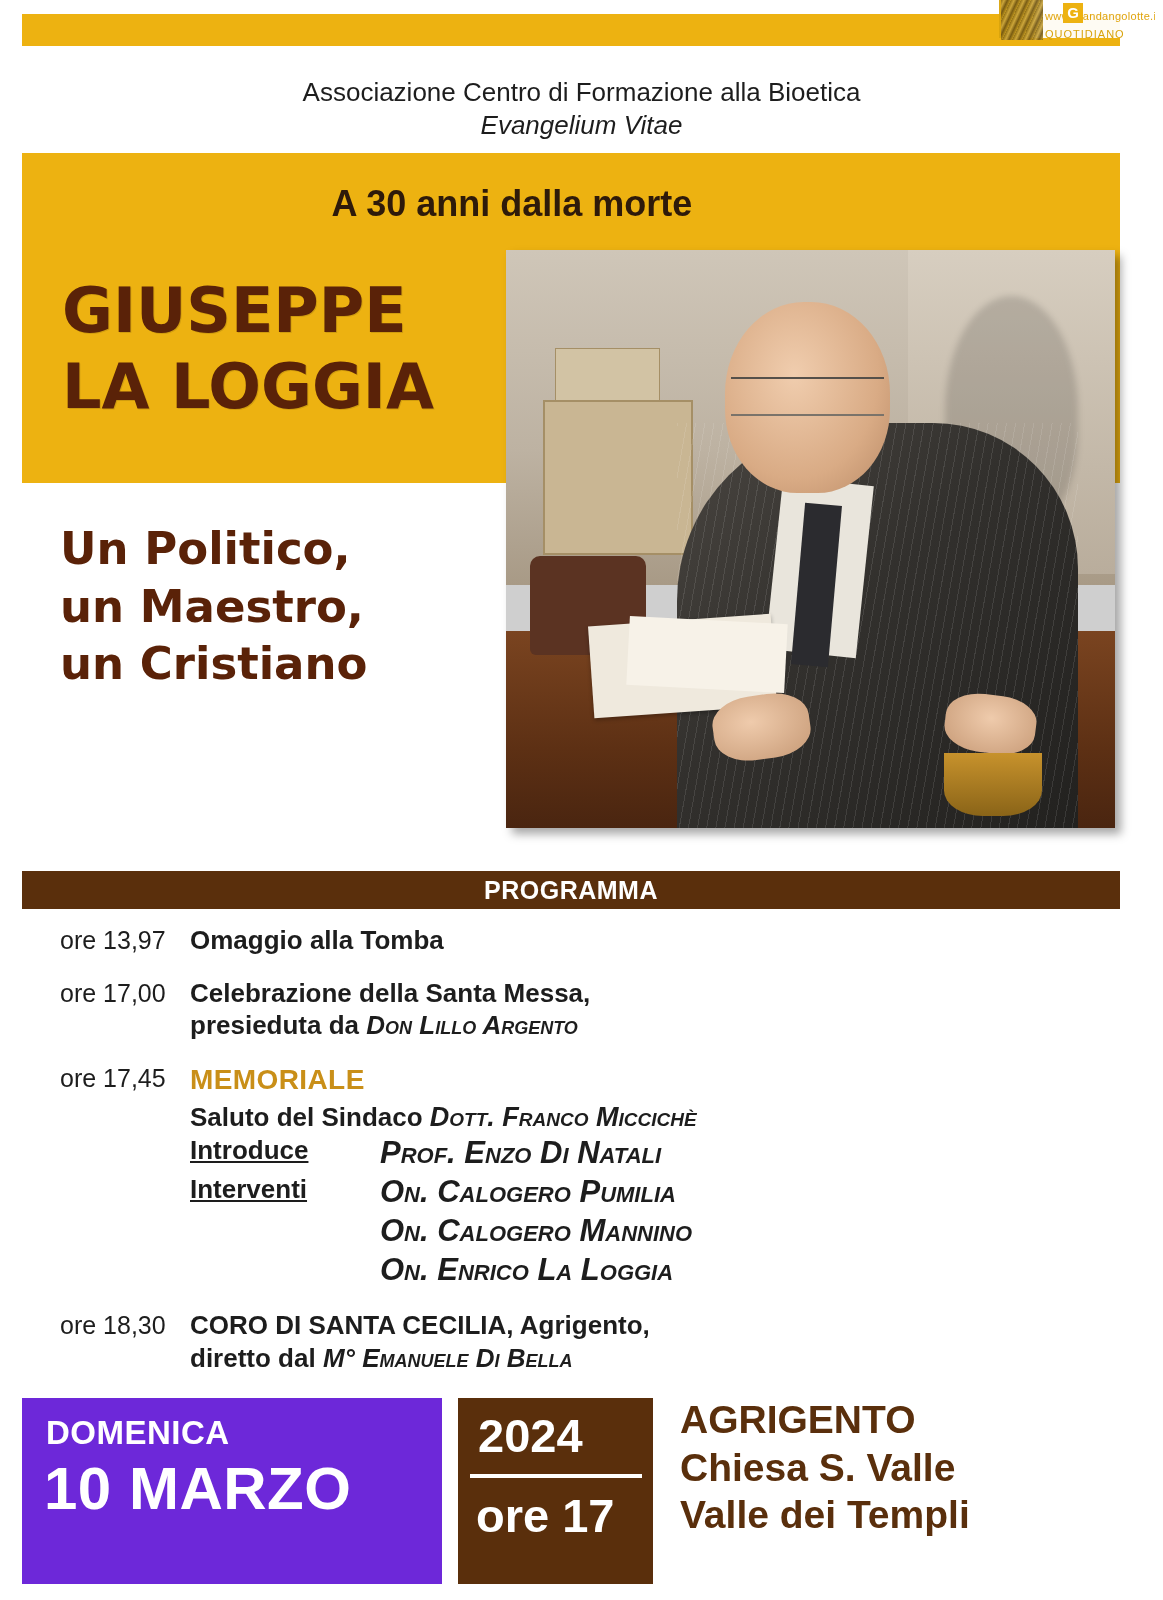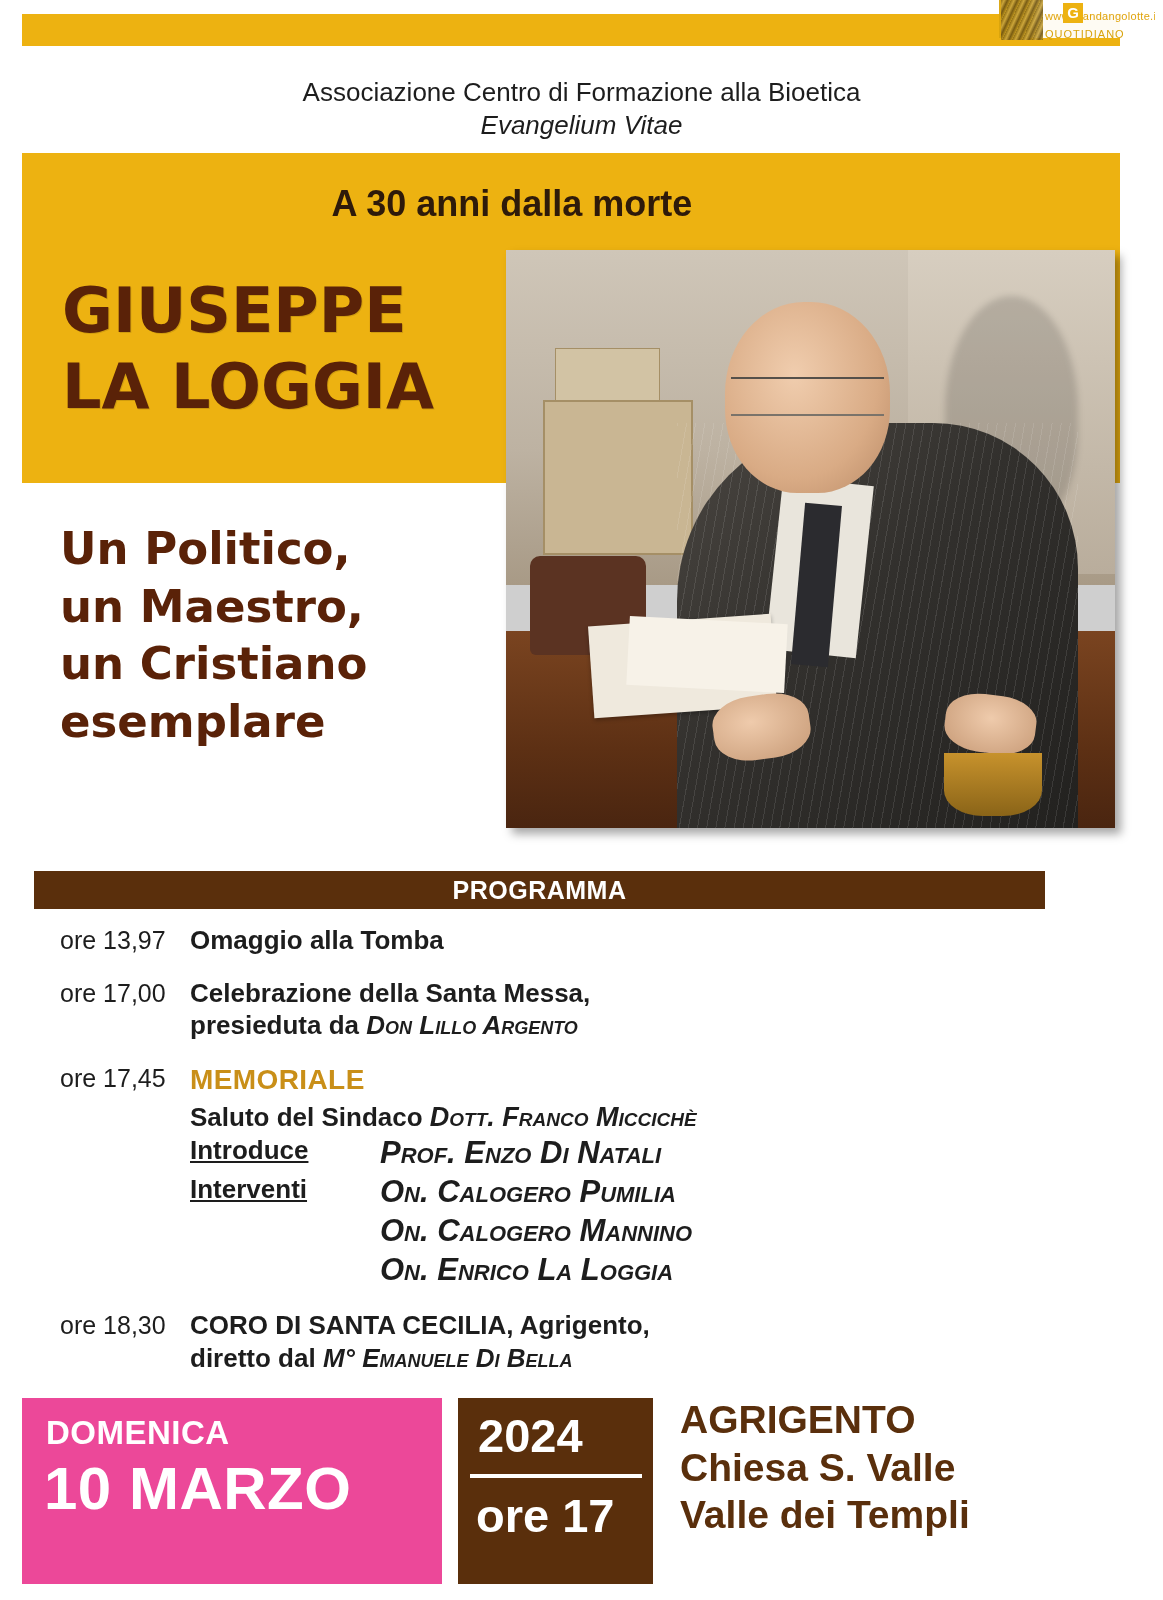--- a/index.html
+++ b/index.html
@@ -228,23 +228,23 @@
   .ph-shadow {
     position:absolute; right:6%; top:8%; width:22%; height:40%;
     background: rgba(0,0,0,.14);
     border-radius: 50% 50% 40% 40%;
     filter: blur(3px);
   }
 
   
   .prog-bar {
     position: absolute;
-    left: 34px;
+    left: 22px;
     top: 871px;
-    width: 1011px;
+    width: 1098px;
     height: 38px;
     background: #5a2f0c;
     color: #ffffff;
     font-size: 25px;
     font-weight: bold;
     text-align: center;
     line-height: 38px;
     letter-spacing: .5px;
   }
 
@@ -281,21 +281,21 @@
   .grid-val { font-size: 31px; }
   .normalw { font-weight: bold; }
 
   
   .footer-left {
     position: absolute;
     left: 22px;
     top: 1398px;
     width: 420px;
     height: 186px;
-    background: #ec4899;
+    background: #6d28d9;
     color: #ffffff;
   }
   .f-domenica {
     position: absolute;
     left: 24px; top: 16px;
     font-size: 33px; font-weight: bold;
     letter-spacing: .5px;
   }
   .f-data {
     position: absolute;
@@ -356,21 +356,20 @@
 <div class="yellow-block"></div>
 <div class="anni">A 30  anni dalla morte</div>
 <div class="name">
   <div class="l1">GIUSEPPE</div>
   <div class="l2">LA LOGGIA</div>
 </div>
 <div class="subtitle">
   <div>Un Politico,</div>
   <div>un Maestro,</div>
   <div>un Cristiano</div>
-  <div>esemplare</div>
 </div>
 
 <div class="photo">
   <div class="ph-wall"></div>
   <div class="ph-wallR"></div>
   <div class="ph-shadow"></div>
   <div class="ph-shelf2"></div>
   <div class="ph-shelf"></div>
   <div class="ph-desk"></div>
   <div class="ph-phone"></div>

